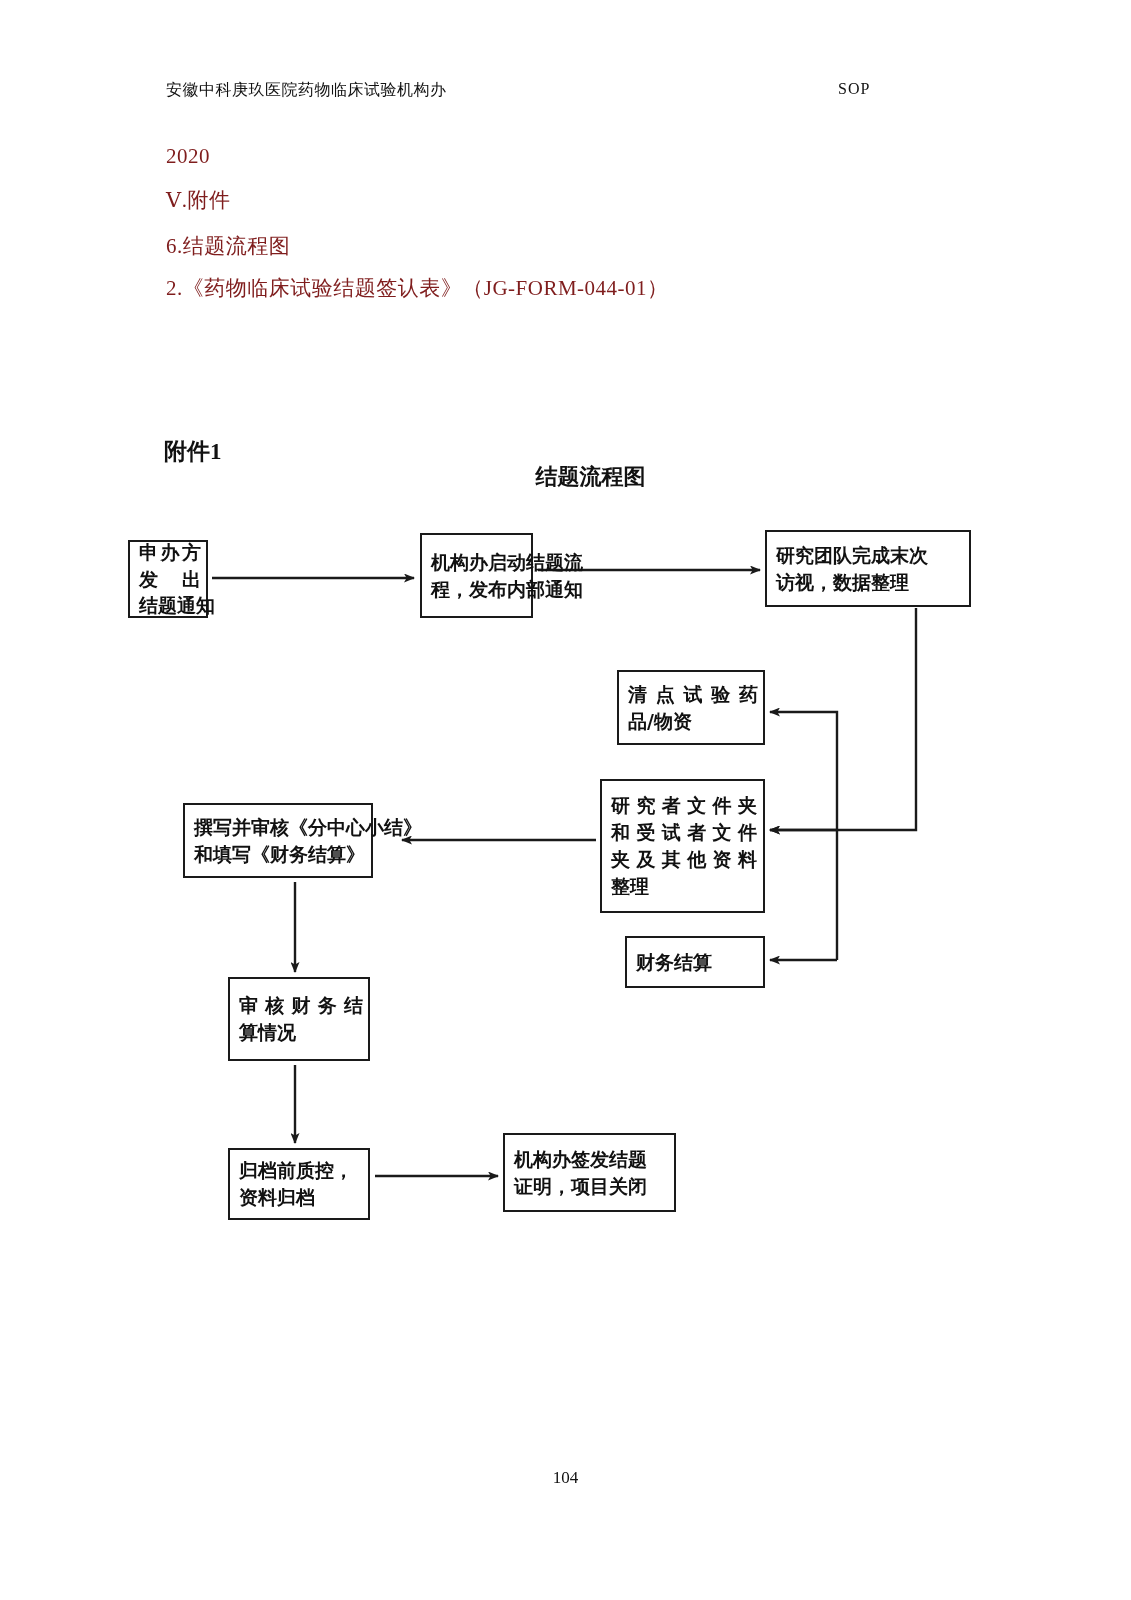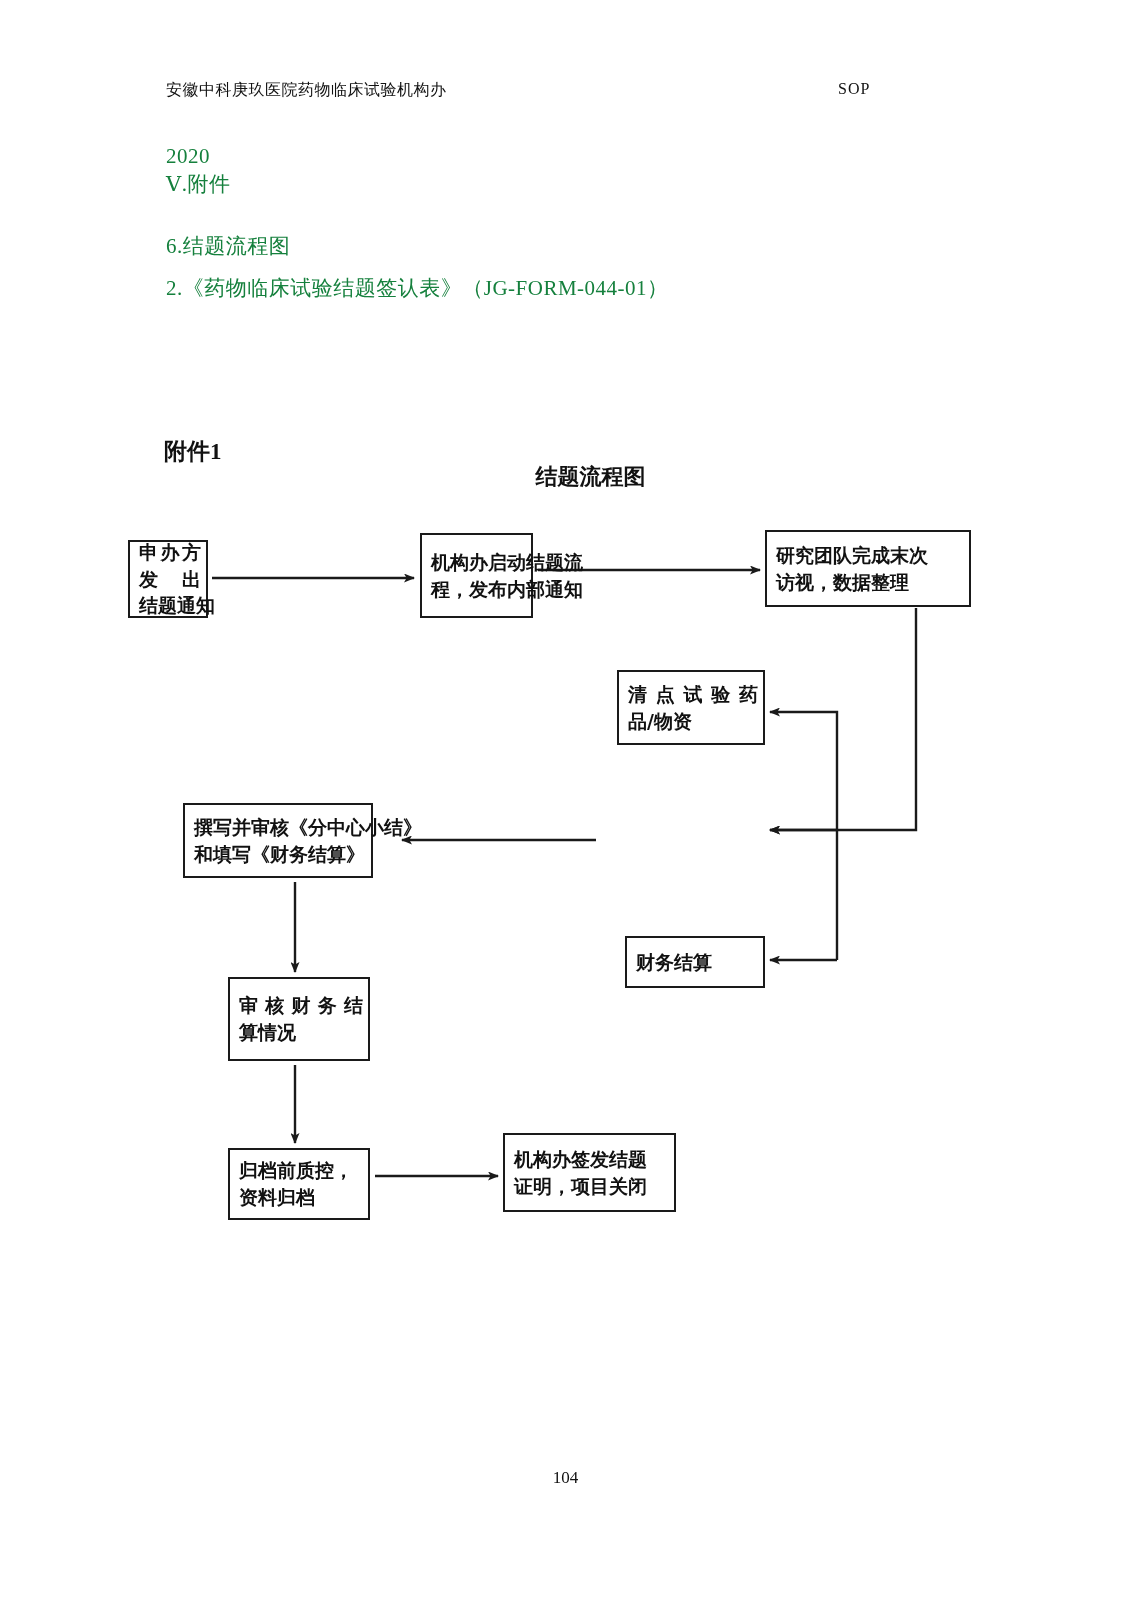--- a/index.html
+++ b/index.html
@@ -10,23 +10,23 @@
     width:1131px;height:1600px;
     background:#ffffff;
     margin:0 auto;
     overflow:hidden;
   }
   
   .hdr{position:absolute;top:80px;font-size:16px;color:#111;letter-spacing:.5px;}
   .hdr-left{left:166px;}
   .hdr-right{left:838px;font-family:"Liberation Serif",serif;letter-spacing:1px;}
   
-  .btxt{position:absolute;left:166px;font-size:21px;color:#15803d;letter-spacing:.5px;white-space:nowrap;}
+  .btxt{position:absolute;left:166px;font-size:21px;color:#7f1d1d;letter-spacing:.5px;white-space:nowrap;}
   .y-2020{top:144px;}
-  .y-v{top:170px;}
+  .y-v{top:186px;}
   .y-1{top:232px;}
   .y-2{top:274px;}
   .attach{position:absolute;left:164px;top:436px;font-size:23px;font-weight:bold;color:#111;}
   .flow-title{position:absolute;left:0;top:462px;width:1131px;text-align:center;font-size:22px;font-weight:bold;color:#111;
     font-family:"DejaVu Sans","Liberation Sans",sans-serif;margin-left:16px;}
   .flow-title span{margin-left:18px;}
   .pageno{position:absolute;left:0;top:1468px;width:1131px;text-align:center;font-size:17px;color:#111;}
   
   #flow{position:absolute;left:0;top:0;width:1131px;height:1600px;}
   .node{
@@ -130,20 +130,26 @@
     <div class="node" id="n3">
       <span class="ln">研究团队完成末次</span>
       <span class="ln">访视，数据整理</span>
     </div>
 
     <div class="node just" id="n4">
       <span class="ln j">清点试验药</span>
       <span class="ln">品/物资</span>
     </div>
 
+    <div class="node just" id="n5">
+      <span class="ln j">研究者文件夹</span>
+      <span class="ln j">和受试者文件</span>
+      <span class="ln j">夹及其他资料</span>
+      <span class="ln">整理</span>
+    </div>
 
     <div class="node" id="n6">
       <span class="ln">财务结算</span>
     </div>
 
     <div class="node" id="n7">
       <span class="ln">撰写并审核《分中心小结》</span>
       <span class="ln">和填写《财务结算》</span>
     </div>
 

